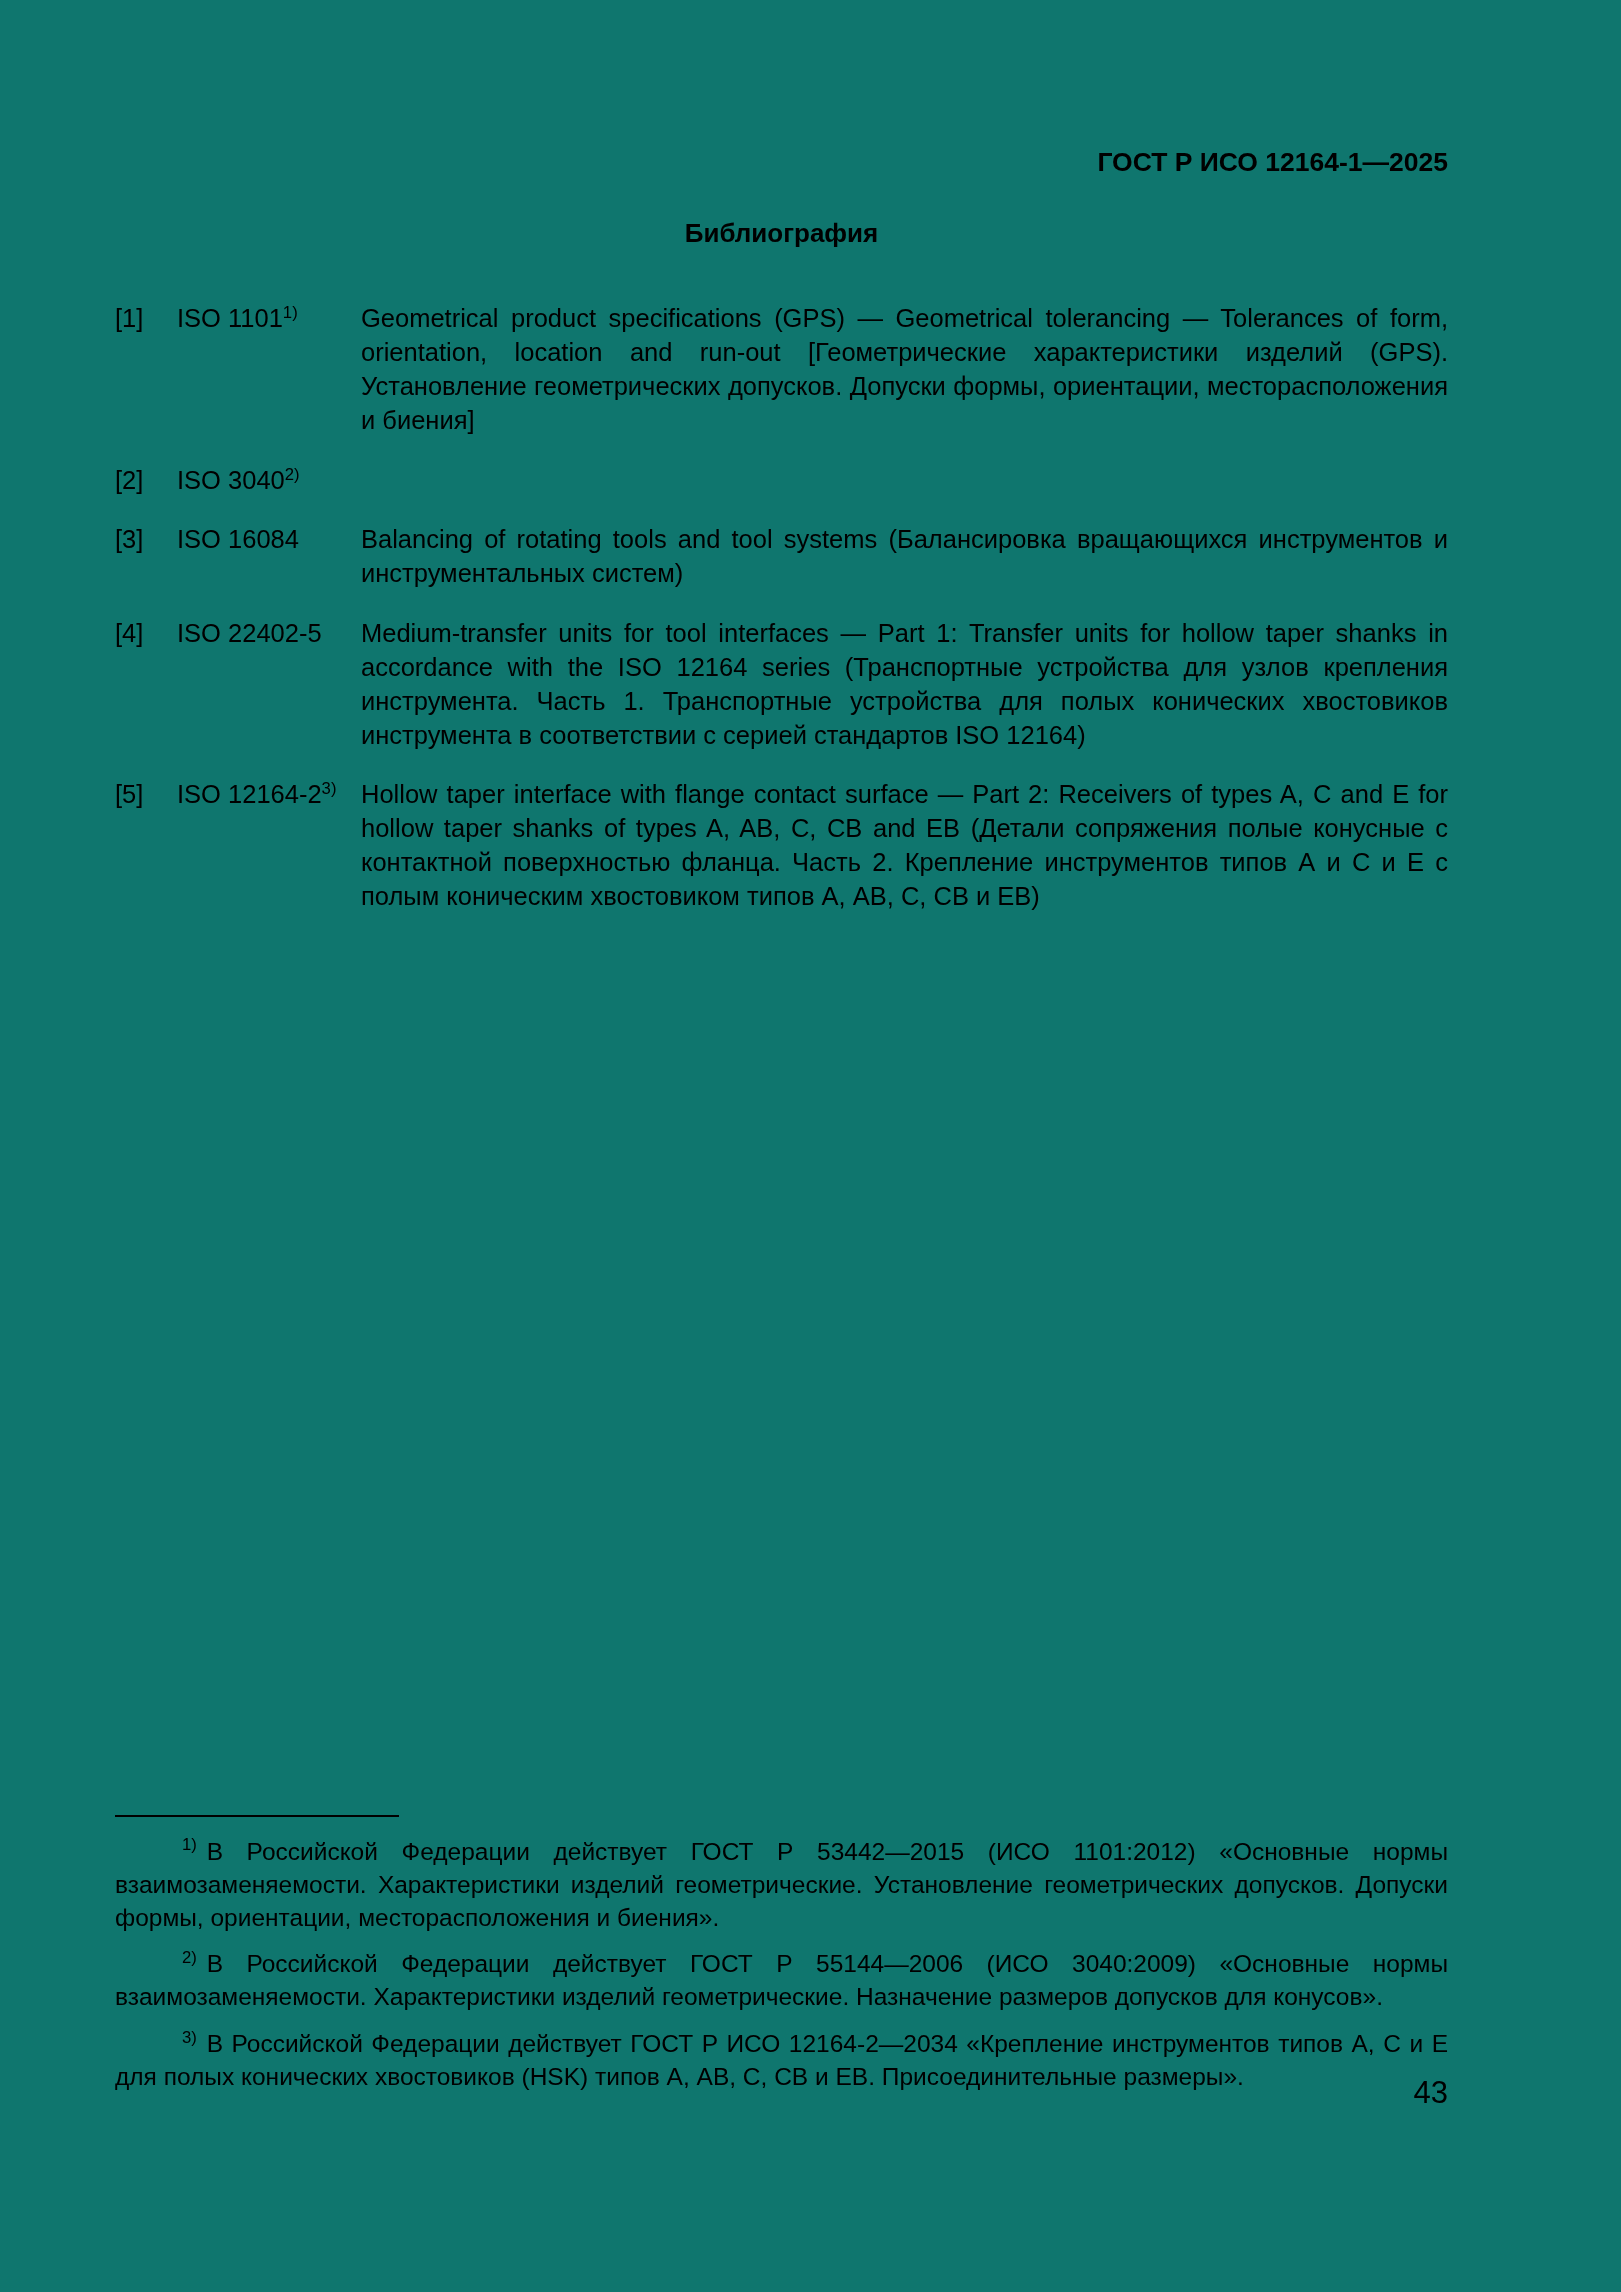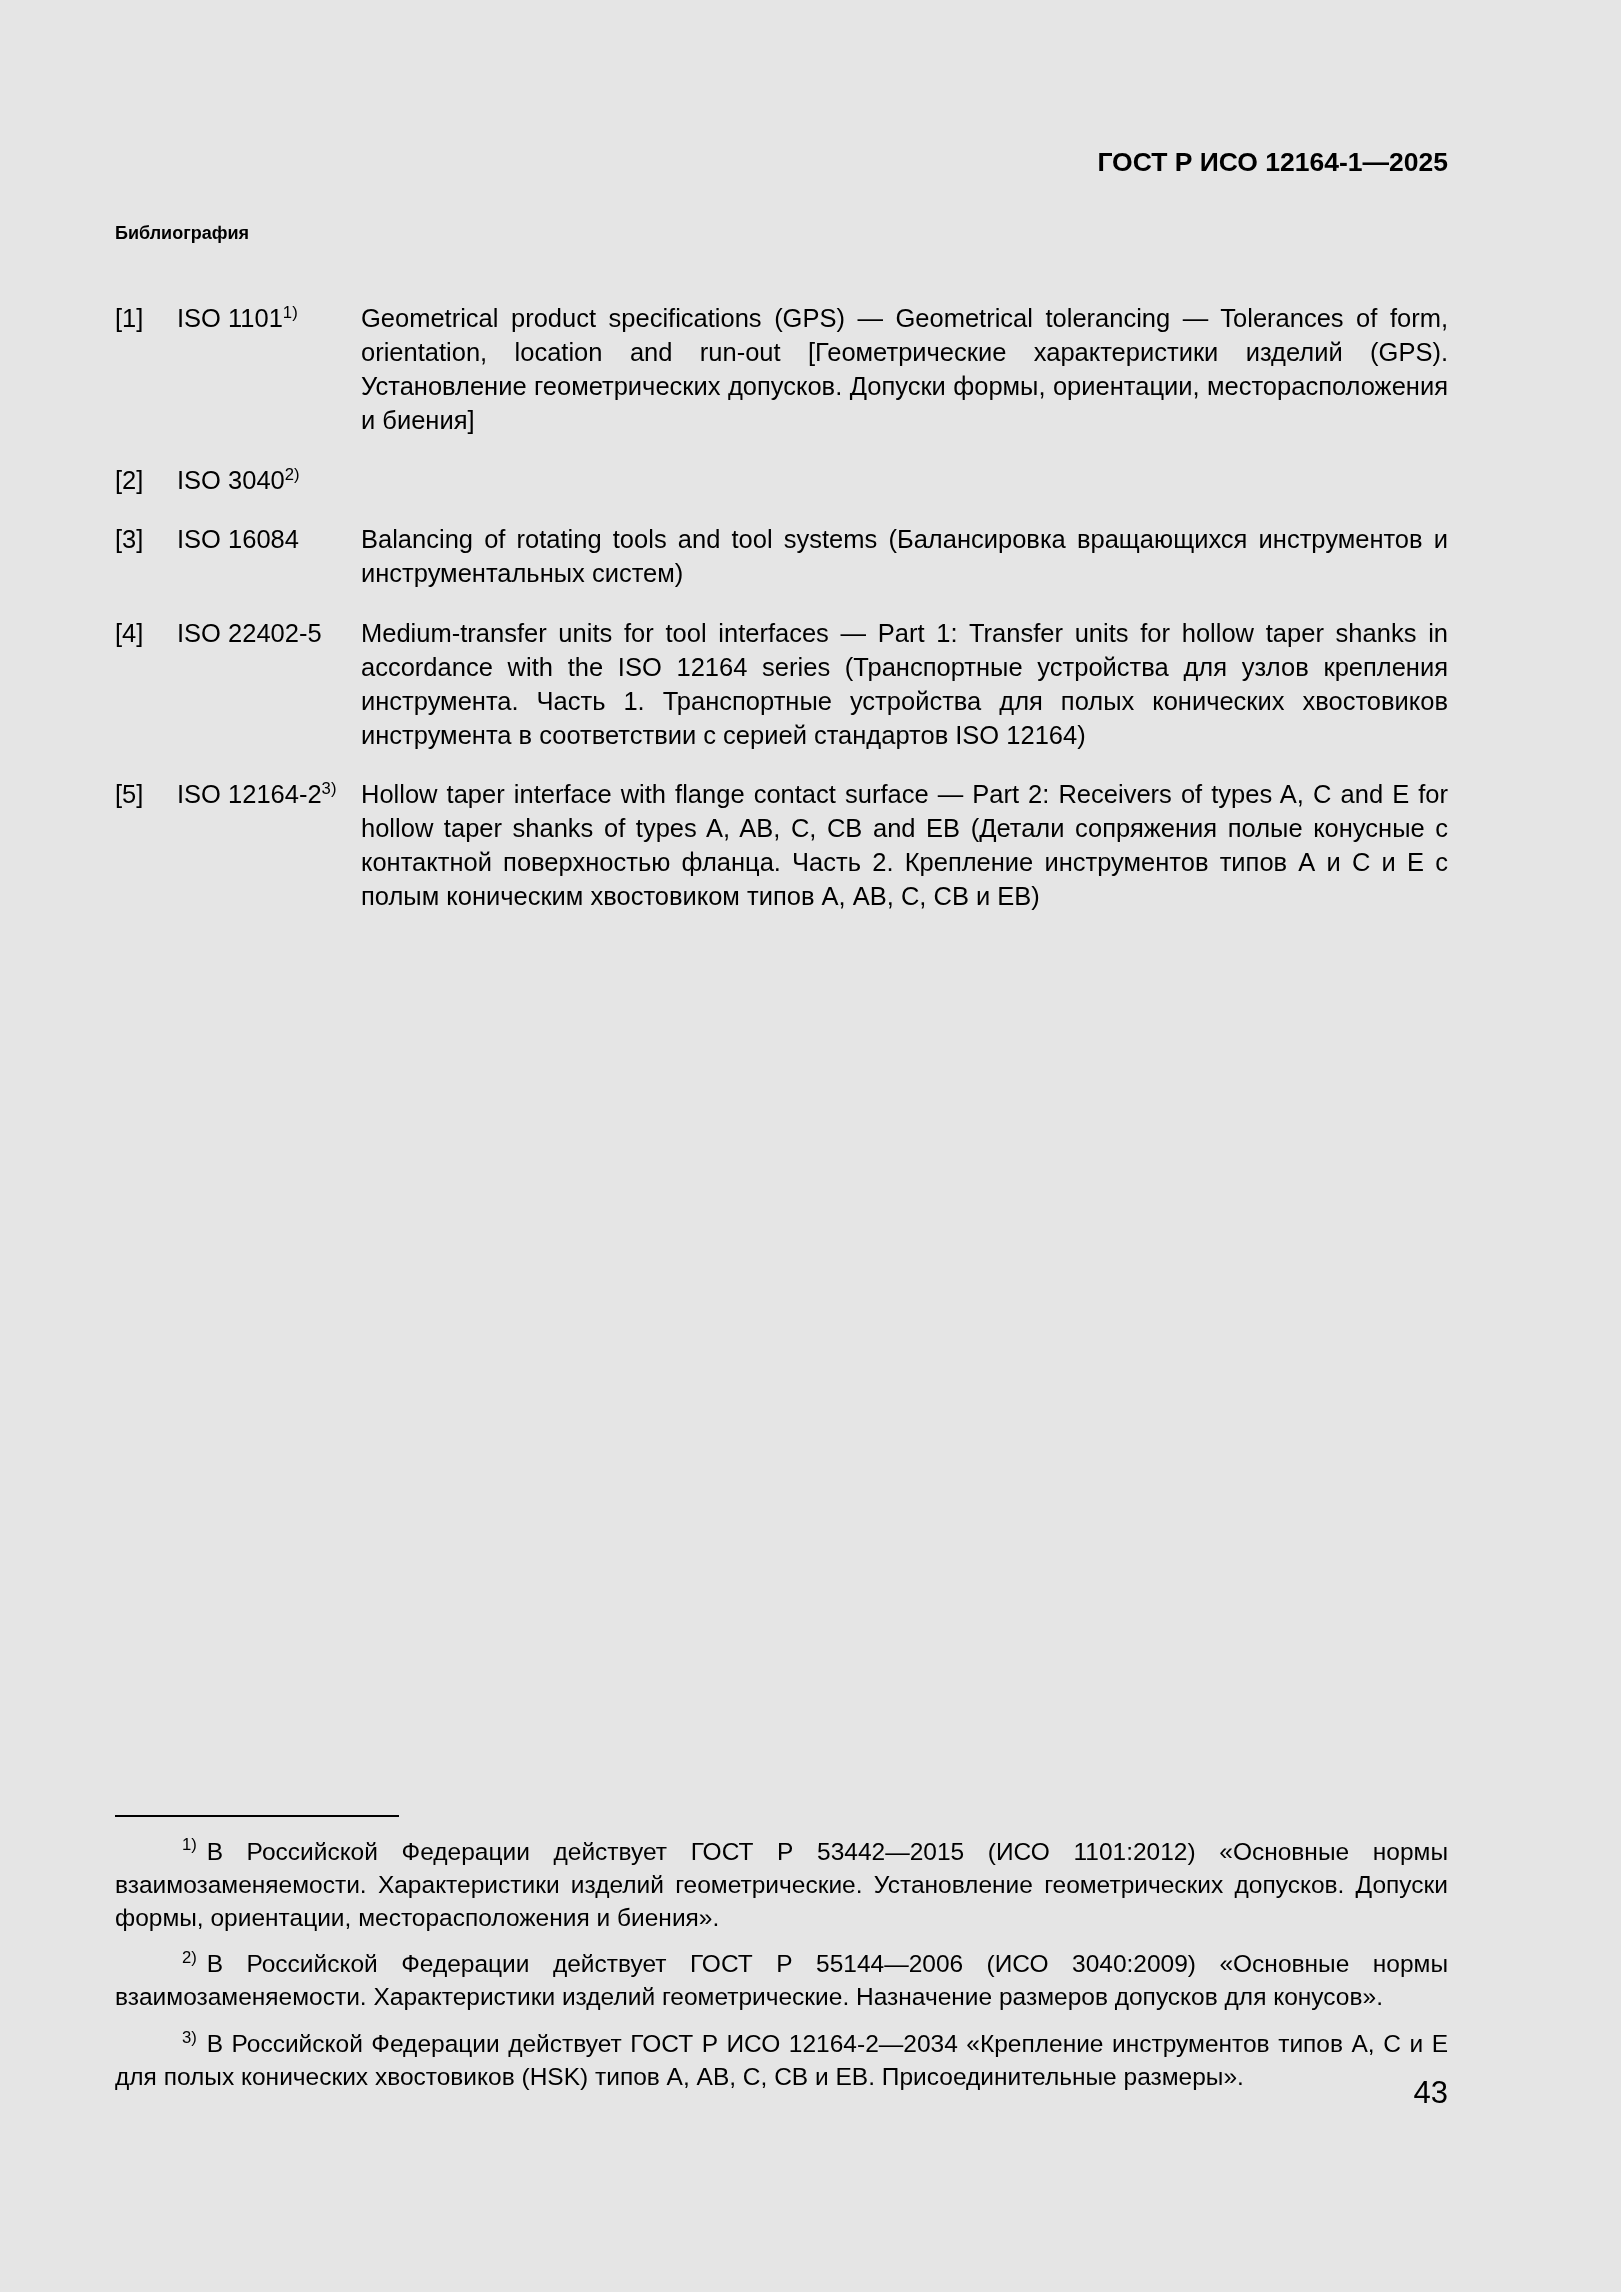--- a/index.html
+++ b/index.html
@@ -4,44 +4,44 @@
 <style>
   html, body {
     margin: 0;
     padding: 0;
     background: #ffffff;
   }
   .page {
     position: relative;
     width: 1621px;
     height: 2293px;
-    background: #e5e5e5;
+    background: #0f766e;
     color: #000000;
     font-family: "Liberation Sans", "DejaVu Sans", sans-serif;
     font-size: 25.5px;
     line-height: 34px;
     box-sizing: border-box;
     overflow: hidden;
   }
   .content {
     position: absolute;
     left: 115px;
     top: 145px;
     width: 1333px;
   }
   .header-row {
     text-align: right;
     font-weight: bold;
     font-size: 26.5px;
     margin-bottom: 37px;
   }
   .doc-title {
-    text-align: left;
+    text-align: center;
     font-weight: bold;
-    font-size: 18px;
+    font-size: 26px;
     margin: 0 0 51px 0;
   }
   .entry {
     display: flex;
     align-items: flex-start;
     margin-bottom: 25.5px;
   }
   .entry .num {
     flex: 0 0 62px;
     white-space: nowrap;

